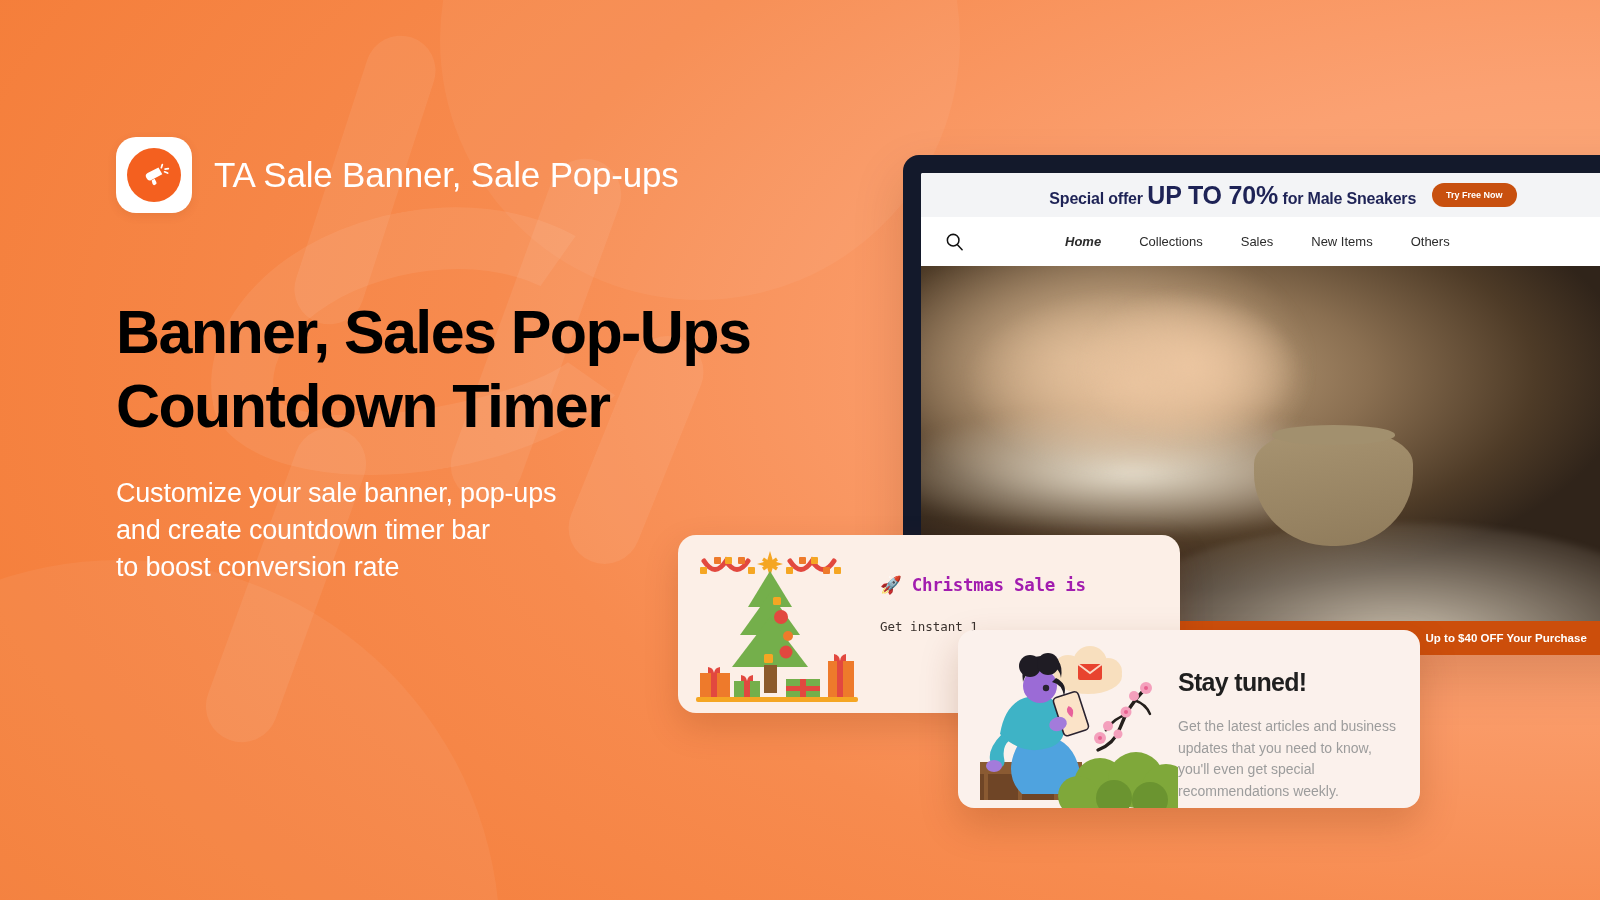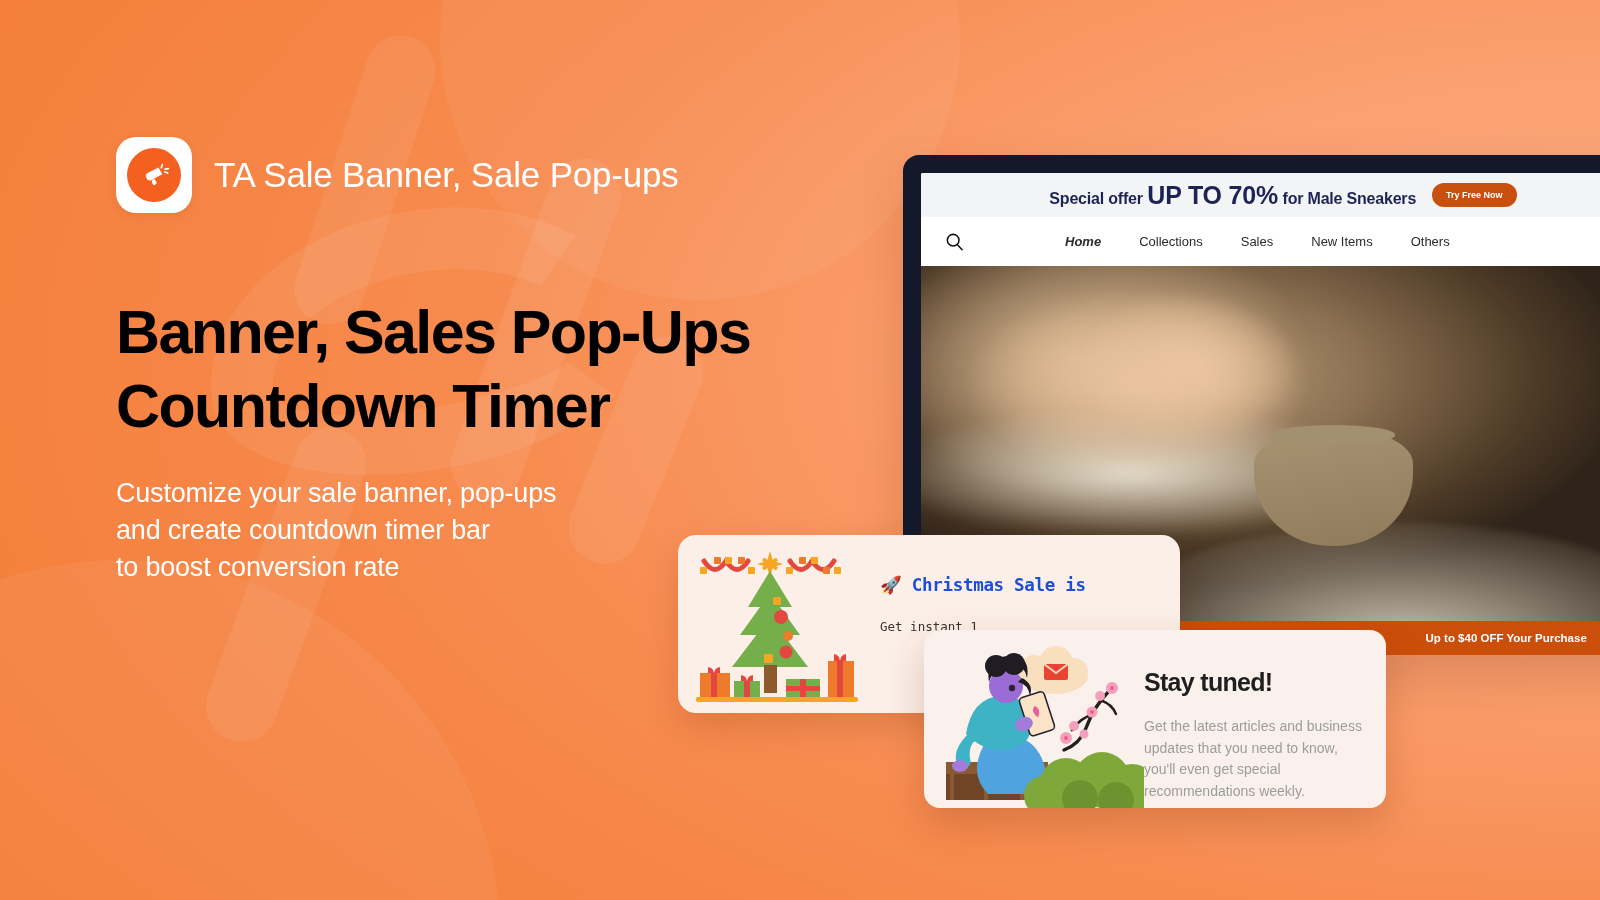--- a/index.html
+++ b/index.html
@@ -151,31 +151,31 @@
   
   .popup-xmas{
     position:absolute; left:678px; top:535px; width:502px; height:178px;
     background:#FCEFE7; border-radius:18px;
     box-shadow:0 14px 34px rgba(110,40,0,.18);
     overflow:hidden; display:flex;
   }
   .xmas-art{ width:196px; height:100%; position:relative; flex:0 0 auto; }
   .xmas-copy{ flex:1; padding:36px 18px 0 6px; }
   .xmas-title{
-    color:#1d4ed8; font-size:17.5px; font-weight:700; line-height:1.65;
+    color:#a21caf; font-size:17.5px; font-weight:700; line-height:1.65;
     font-family:"DejaVu Sans Mono", monospace; letter-spacing:-.3px;
   }
   .xmas-sub{
     margin-top:19px; color:#3A322E; font-size:12.5px;
     font-family:"DejaVu Sans Mono", monospace;
   }
 
   
   .popup-tuned{
-    position:absolute; left:924px; top:630px; width:462px; height:178px;
+    position:absolute; left:958px; top:630px; width:462px; height:178px;
     background:#FBF1EC; border-radius:16px;
     box-shadow:0 16px 38px rgba(110,40,0,.22);
     overflow:hidden; display:flex;
   }
   .tuned-art{ width:220px; position:relative; flex:0 0 auto; }
   .tuned-copy{ flex:1; padding:38px 16px 0 0; }
   .tuned-title{ color:#1F1F1F; font-size:25px; font-weight:700; letter-spacing:-.7px; }
   .tuned-desc{
     margin-top:19px; color:#9C9C9C; font-size:14px; line-height:1.55;
     font-family:Liberation Sans, sans-serif;

